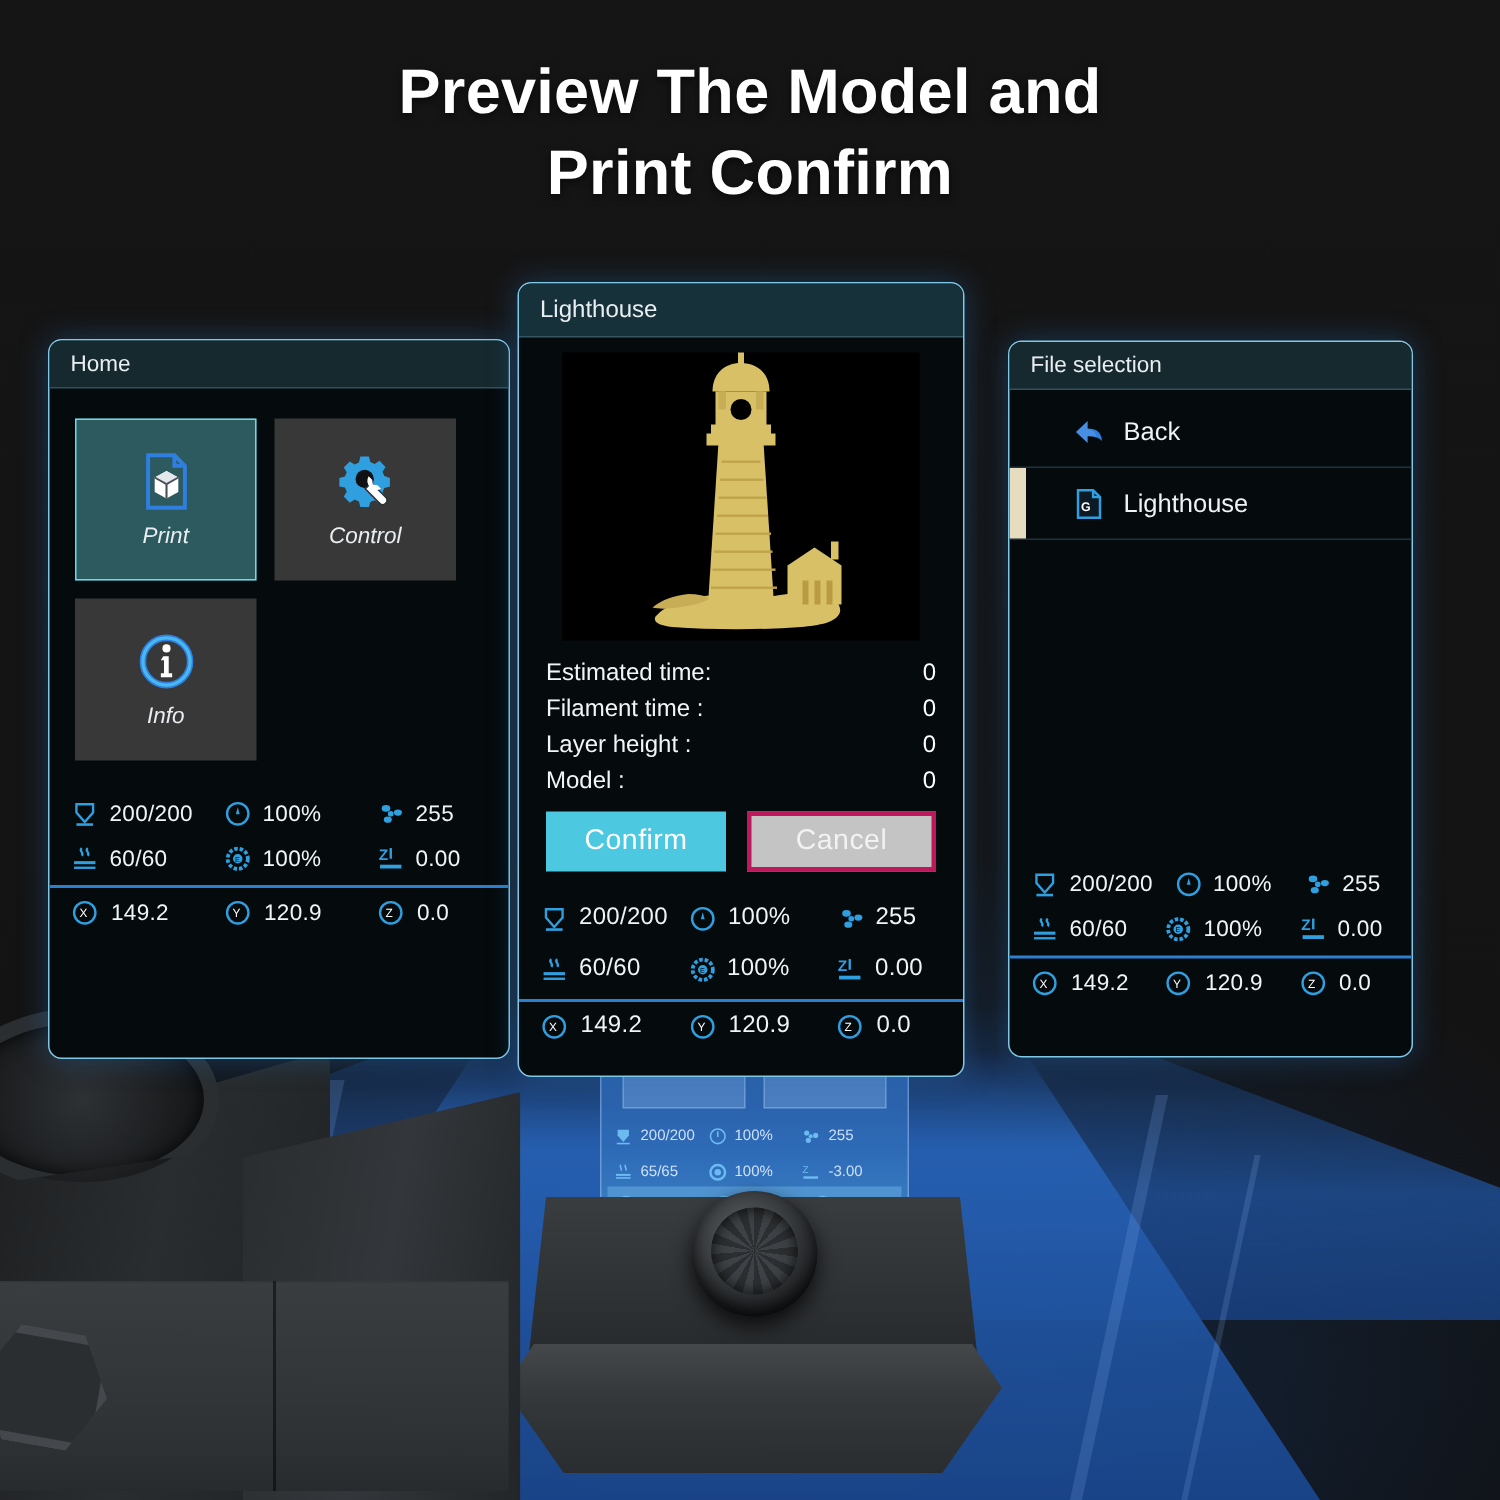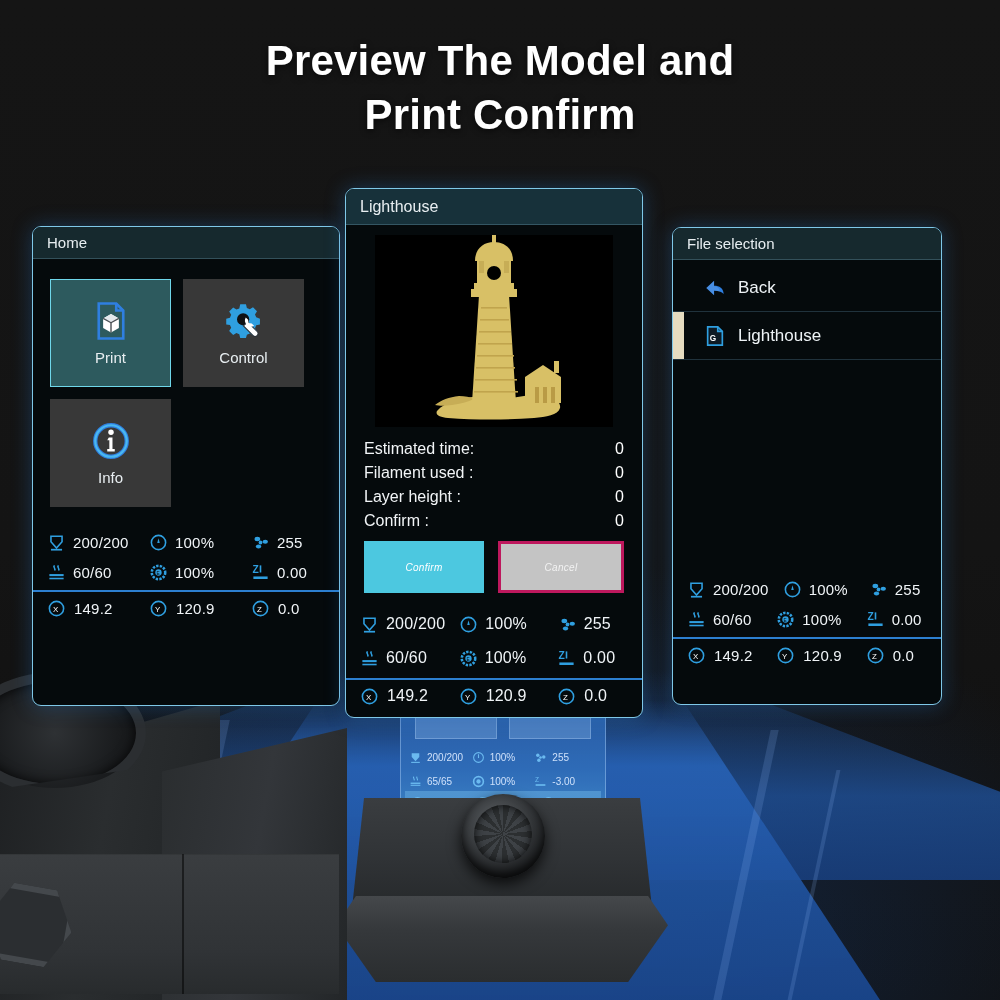--- a/index.html
+++ b/index.html
@@ -148,21 +148,21 @@
   .pos-cell{ flex:1; display:flex; align-items:center; gap:8px; padding-left:14px; }
   .pos-ic{ width:19px; height:19px; flex:0 0 19px; color:#2f9fe0; }
 
   
   #panel-home{ left:32px; top:226px; width:308px; height:480px; }
   .logo{
     text-align:center; margin-top:26px; color:#35c5e8;
     font-size:26px; font-weight:bold; letter-spacing:3px;
     text-shadow:0 0 10px rgba(53,197,232,.5);
   }
-  .tiles{ display:grid; grid-template-columns:1fr 1fr; gap:12px; padding:20px 35px 0 17px; }
+  .tiles{ display:grid; grid-template-columns:1fr 1fr; gap:12px; padding:20px 35px 0 17px;font-style:italic; }
   .tile{
     height:108px; background:#383838; border:1px solid transparent;
     display:flex; flex-direction:column; align-items:center; justify-content:center; gap:7px;
     color:#e8eef1; font-size:15px;
   }
   .tile.sel{ background:#2d5a5e; border:1px solid #6fd7ea; }
   .tile-ic{ width:42px; height:42px; }
   .tile-lbl{ font-size:15px; }
   #panel-home .status{ margin-top:14px; }
 
@@ -171,35 +171,35 @@
   #panel-model .panel-head{ height:36px; font-size:16px; background:#17313a; }
   .preview{
     margin:10px auto 0 auto; width:238px; height:192px; background:#000;
     display:flex; align-items:flex-end; justify-content:center; position:relative;
   }
   .info-list{ padding:10px 18px 0 18px; }
   .info-row{ display:flex; justify-content:space-between; align-items:center; height:24px; font-size:16px; color:#f2f5f7; }
   .info-val{ color:#ffffff; }
   .btn-row{ display:flex; gap:14px; padding:8px 18px 0 18px; }
   .btn{
-    flex:1; height:52px; display:flex; align-items:center; justify-content:center;
-    font-size:10px; letter-spacing:.3px; cursor:pointer;font-style:italic;
+    flex:1; height:40px; display:flex; align-items:center; justify-content:center;
+    font-size:19px; letter-spacing:.3px; cursor:pointer;
   }
   .btn-confirm{ background:#4cc8e0; color:#ffffff; }
   .btn-cancel{ background:#c4c4c4; color:#f2f2f2; border:3px solid #be185d; }
   #panel-model .status{ margin-top:8px; }
   #panel-model .st-row{ height:34px; }
   #panel-model .st-val{ font-size:16px; }
 
   
   #panel-files{ left:672px; top:227px; width:270px; height:478px; }
   .file-list{ padding:4px 0 0 0; position:relative; }
   .file-row{
     position:relative; height:48px; display:flex; align-items:center; gap:12px;
-    padding-left:31px; font-size:17px; color:#eef3f6;
+    padding-left:42px; font-size:17px; color:#eef3f6;
     border-bottom:1px solid #20323c;
   }
   .file-row.first{ border-bottom:1px solid #20323c; }
   .file-row.hl::before{
     content:""; position:absolute; left:0; top:0; width:11px; height:100%;
     background:#e6dcc0;
   }
   .file-ic{ width:22px; height:22px; flex:0 0 22px; }
   .files-empty{ height:208px; }
   #panel-files .status{ margin-top:0; }
@@ -487,29 +487,29 @@
           </g>
         </svg>
       </div>
 
       <div class="info-list">
         <div class="info-row">
           <span>Estimated time:</span>
           <span class="info-val">0</span>
         </div>
         <div class="info-row">
-          <span>Filament used :</span>
+          <span>Filament time :</span>
           <span class="info-val">0</span>
         </div>
         <div class="info-row">
           <span>Layer height :</span>
           <span class="info-val">0</span>
         </div>
         <div class="info-row">
-          <span>Confirm :</span>
+          <span>Model :</span>
           <span class="info-val">0</span>
         </div>
       </div>
 
       <div class="btn-row">
         <div class="btn btn-confirm">Confirm</div>
         <div class="btn btn-cancel">Cancel</div>
       </div>
 
       <div class="status">

